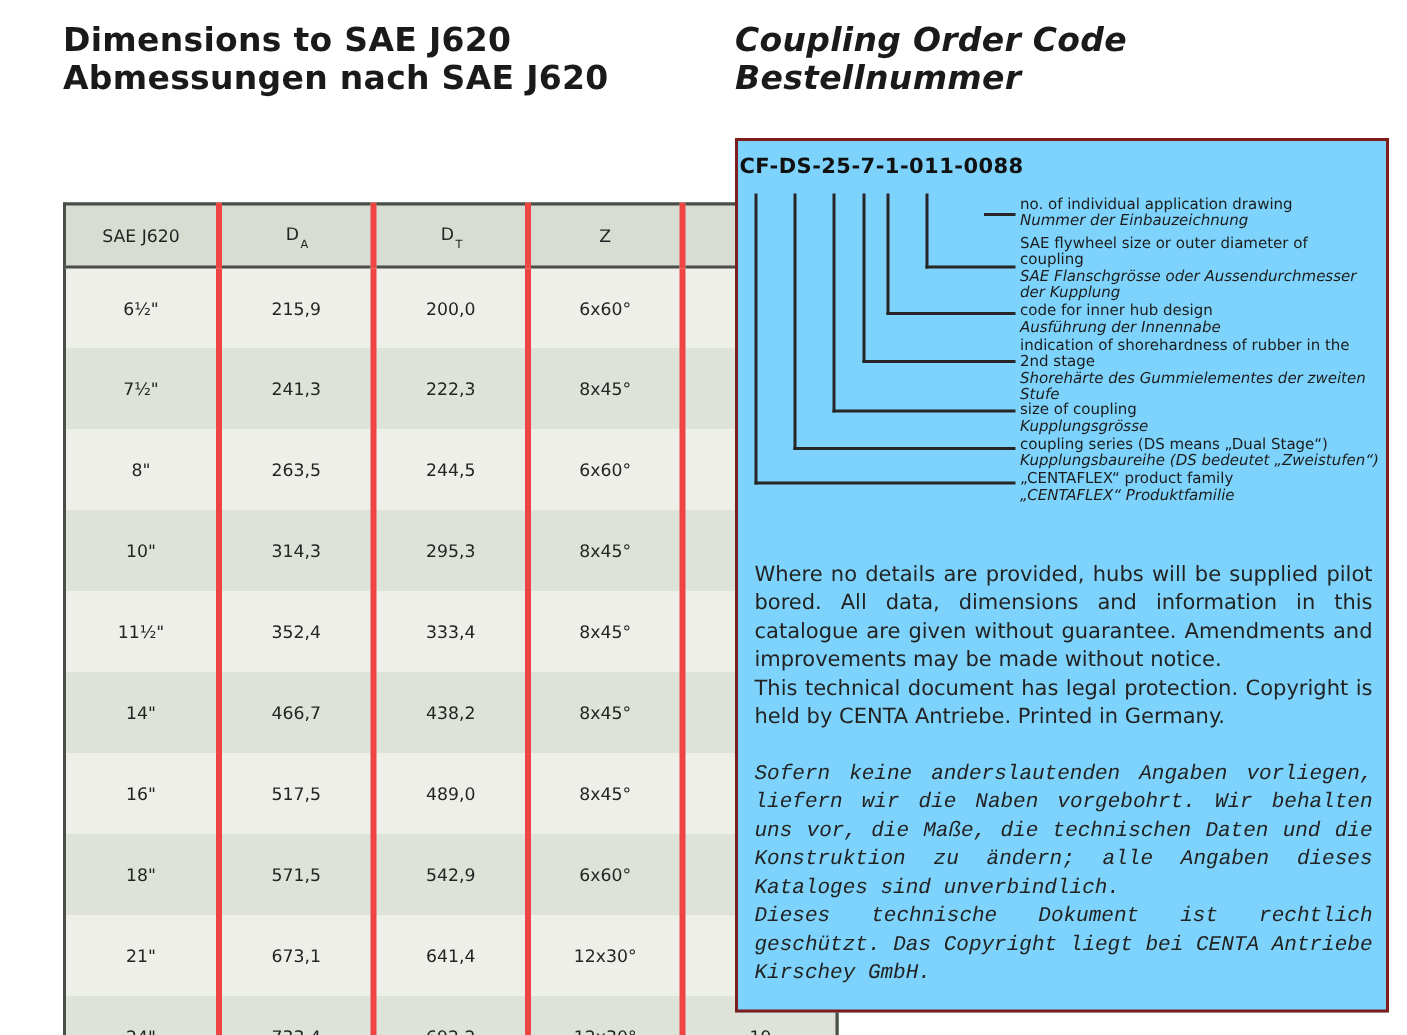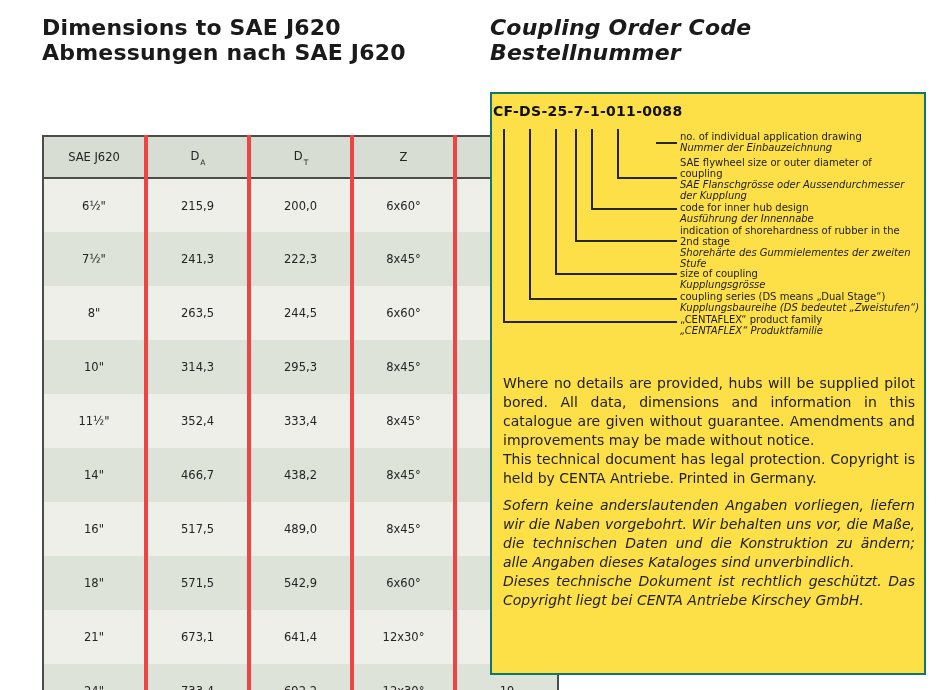--- a/index.html
+++ b/index.html
@@ -50,22 +50,22 @@
   table.dim-table tbody tr:nth-child(even) { background: #dee3d9; }
   table.dim-table sub { font-size: 7.5px; position: relative; top: 2px; left: 1px; }
 
   
   .order-box {
     position: absolute;
     left: 490px;
     top: 92px;
     width: 436px;
     height: 583px;
-    background: #fde047;
-    border: 2px solid #0f766e;
+    background: #7dd3fc;
+    border: 2px solid #7f1d1d;
   }
   .order-code {
     position: absolute;
     left: 1px;
     top: 9px;
     font-size: 14px;
     font-weight: bold;
     letter-spacing: 0.3px;
     color: #111;
     white-space: nowrap;
@@ -85,21 +85,21 @@
   .lbl-de { display: block; white-space: pre-line; font-style: italic; }
 
   
   .notices { position: absolute; left: 11px; top: 280px; width: 412px; }
   .notices p {
     font-size: 14px;
     line-height: 19px;
     text-align: justify;
     color: #222;
   }
-  .notice-de { margin-top: 8px; font-style: italic; }
+  .notice-de { margin-top: 19px; font-style: italic; font-family: Liberation Mono, monospace; }
 </style>
 </head>
 <body>
 
 <div class="page">
 
   <h1 class="title title-left">
     <span>Dimensions to SAE J620</span><br>
     <span>Abmessungen nach SAE J620</span>
   </h1>

